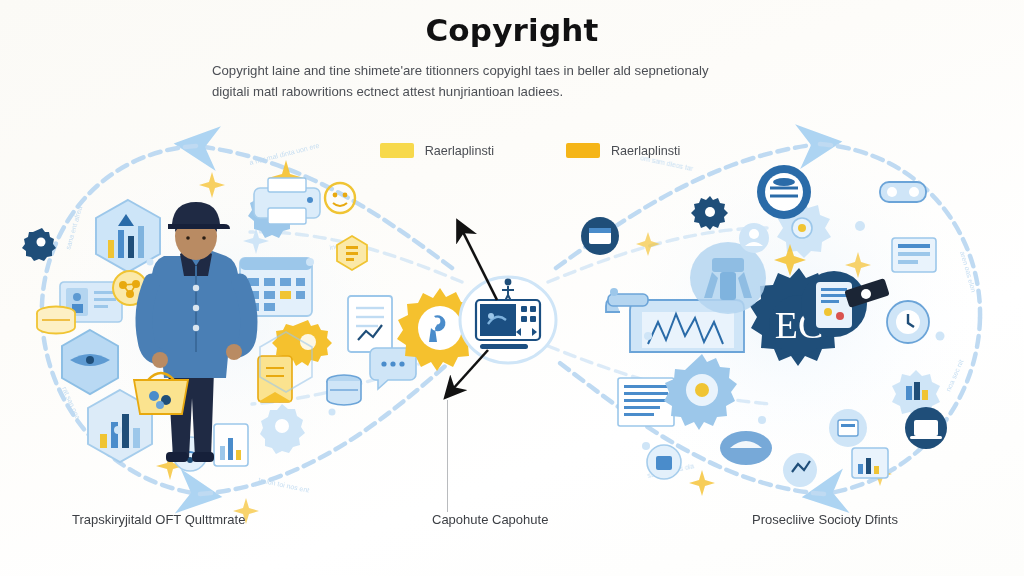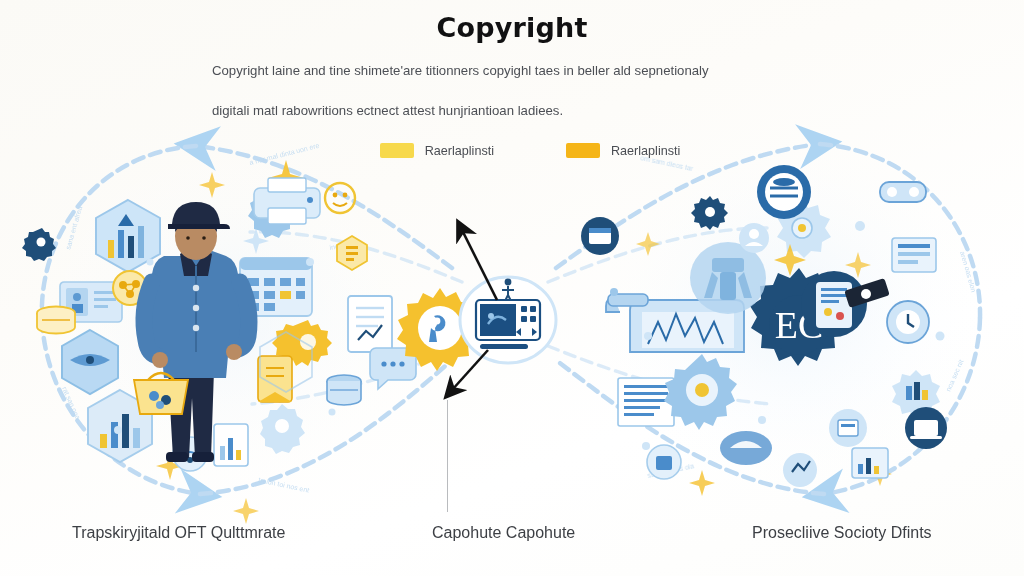--- a/index.html
+++ b/index.html
@@ -13,21 +13,21 @@
     position: relative;
     width: 1024px; height: 576px;
     background: linear-gradient(160deg, #fbfaf6 0%, #fdfcf9 35%, #ffffff 70%, #fdfdfb 100%);
   }
 
   
   .title {
     position: absolute; left: 0; top: 12px; width: 1024px;
     text-align: center;
     font-family: "DejaVu Sans", sans-serif;
-    font-size: 27px; font-weight: 700; letter-spacing: .2px;
+    font-size: 31px; font-weight: 700; letter-spacing: .2px;
     color: #111112;
   }
   .subtitle {
     position: absolute; left: 212px; top: 60px; width: 600px;
     font-size: 13.2px; line-height: 21px;
     color: #4c4f55; font-weight: 400;
   }
 
   
   .legend {
@@ -35,22 +35,22 @@
     display: flex; justify-content: center; gap: 72px;
     align-items: center;
     padding-left: 36px;
   }
   .legend-item { display: flex; align-items: center; gap: 11px; }
   .swatch { width: 34px; height: 15px; border-radius: 2px; }
   .legend-label { font-size: 12.6px; color: #4a4d53; }
 
   
   .caption {
-    position: absolute; top: 524px;
-    font-size: 16px; color: #3c3f44; white-space: nowrap;
+    position: absolute; top: 512px;
+    font-size: 13px; color: #3c3f44; white-space: nowrap;
   }
   #cap-left   { left: 72px; }
   #cap-center { left: 432px; }
   #cap-right  { left: 752px; }
 
   .divider {
     position: absolute; left: 447px; top: 400px;
     width: 1px; height: 112px; background: #b9bbbe;
   }
 
@@ -531,21 +531,21 @@
     <g stroke="#121212" stroke-width="2.6" fill="none">
       <line x1="497" y1="300" x2="462" y2="230" marker-end="url(#blackArrow)"></line>
       <line x1="488" y1="350" x2="452" y2="390" marker-end="url(#blackArrow)"></line>
     </g>
   </svg>
 
   <div class="title">Copyright</div>
 
   <div class="subtitle">
     <span style="display: block;">Copyright laine and tine shimete'are titionners copyighl taes in beller ald sepnetionaly</span>
-    <span style="display: block; margin-top: 19px;">digitali matl rabowritions ectnect attest hunjriantioan ladiees.</span>
+    <span style="display: block;">digitali matl rabowritions ectnect attest hunjriantioan ladiees.</span>
   </div>
 
   <div class="legend">
     <div class="legend-item">
       <span class="swatch" style="background:#f7d94c"></span>
       <span class="legend-label">Raerlaplinsti</span>
     </div>
     <div class="legend-item">
       <span class="swatch" style="background:#f5b518"></span>
       <span class="legend-label">Raerlaplinsti</span>

